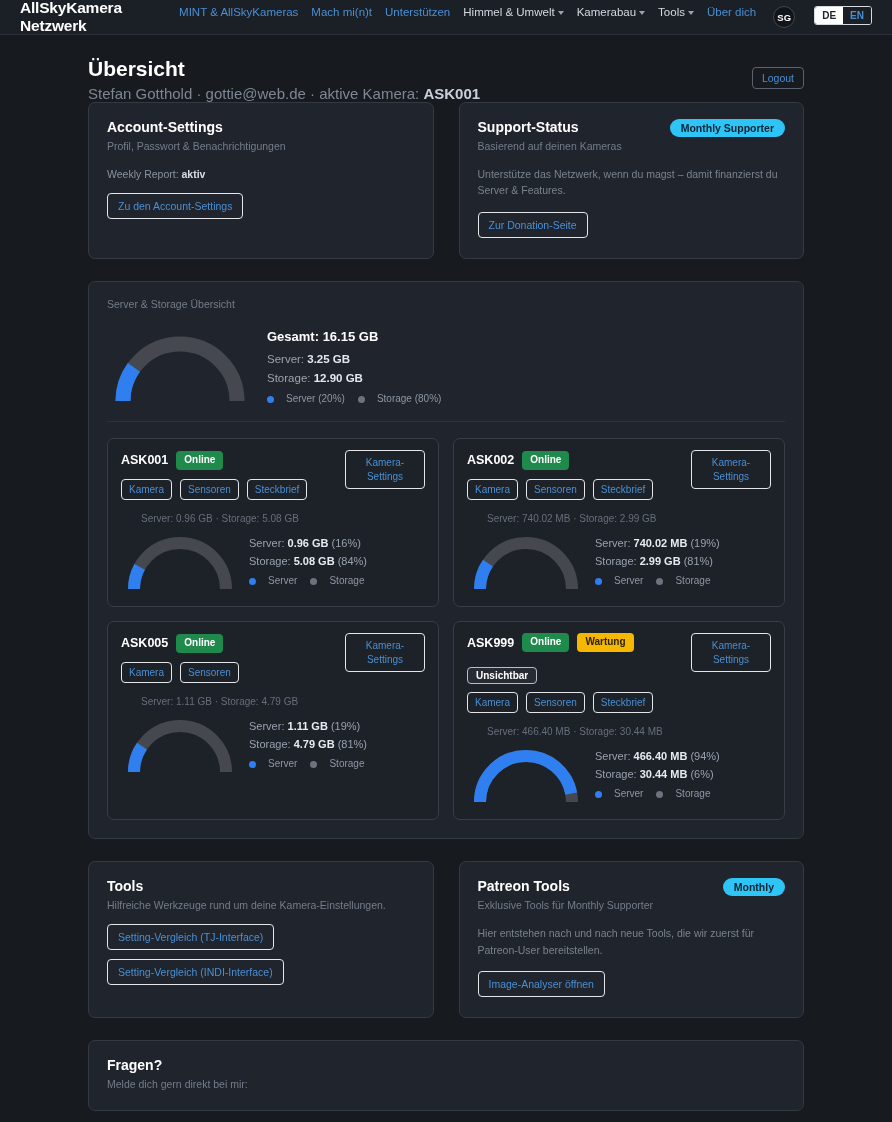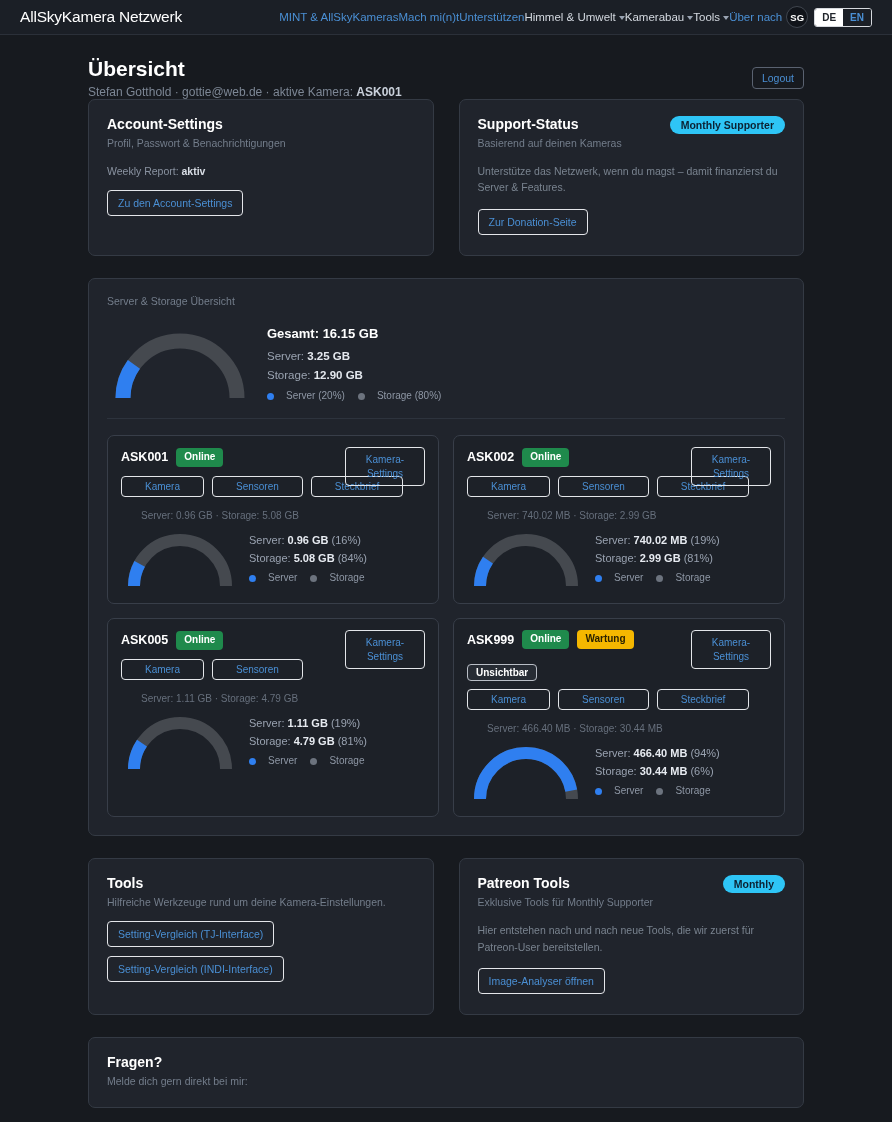--- a/index.html
+++ b/index.html
@@ -17,27 +17,28 @@
     height: 35px;
     background: #1b1f26;
     border-bottom: 1px solid #2b3039;
     display: flex;
     align-items: center;
     padding: 0 20px;
     position: relative;
   }
   .brand {
     font-size: 15.5px;
-    font-weight: normal;
+    font-weight: bold;
     color: #ffffff;
     letter-spacing: -0.2px;
   }
   .nav-links {
     display: flex;
-    align-items: center;
+    align-items: flex-start;
+    gap: 13px;
     margin-left: auto;
   }
   .nav-link {
     font-size: 11.5px;
     color: #4a8fd4;
     text-decoration: none;
     white-space: nowrap;
   }
   .nav-link.plain { color: #d4d9e0; }
   .caret {
@@ -79,21 +80,21 @@
   
   .page { padding: 22px 88px 0 88px; }
 
   .page-head { position: relative; }
   .page-title {
     font-size: 21px;
     font-weight: bold;
     color: #ffffff;
     margin-bottom: 4px;
   }
-  .page-sub { font-size: 12px; color: #7d8795; }
+  .page-sub { font-size: 15px; color: #7d8795; }
   .page-sub b { color: #c9d0da; }
   .logout-btn {
     position: absolute;
     right: 0; top: 10px;
     font-size: 10.5px;
     color: #4a8fd4;
     background: transparent;
     border: 1px solid #5a6270;
     border-radius: 4px;
     padding: 4px 9px;
@@ -246,21 +247,21 @@
     text-align: center;
     line-height: 1.35;
   }
   .chip-row { display: flex; gap: 8px; margin-top: 9px; }
   .chip {
     font-size: 10px;
     color: #4a8fd4;
     background: transparent;
     border: 1px solid #e4e6ea;
     border-radius: 4px;
-    padding: 4px 23px;
+    padding: 4px 7px;
     cursor: pointer;
   }
   .cam-line {
     font-size: 10px;
     color: #666f7c;
     margin-top: 13px;
     margin-left: 20px;
   }
   .cam-body {
     display: flex;
@@ -282,21 +283,21 @@
 
 <div class="navbar">
   <div class="brand">AllSkyKamera Netzwerk</div>
   <div class="nav-links">
     <a class="nav-link" href="#">MINT &amp; AllSkyKameras</a>
     <a class="nav-link" href="#">Mach mi(n)t</a>
     <a class="nav-link" href="#">Unterstützen</a>
     <a class="nav-link plain" href="#"><span>Himmel &amp; Umwelt</span><i class="caret"></i></a>
     <a class="nav-link plain" href="#"><span>Kamerabau</span><i class="caret"></i></a>
     <a class="nav-link plain" href="#"><span>Tools</span><i class="caret"></i></a>
-    <a class="nav-link" href="#">Über nach</a>
+    <a class="nav-link" href="#">Über dich</a>
     <div class="avatar">SG</div>
     <div class="lang-toggle">
       <div class="lang-btn active-light">DE</div>
       <div class="lang-btn inactive-dark">EN</div>
     </div>
   </div>
 </div>
 
 <div class="page">
 

